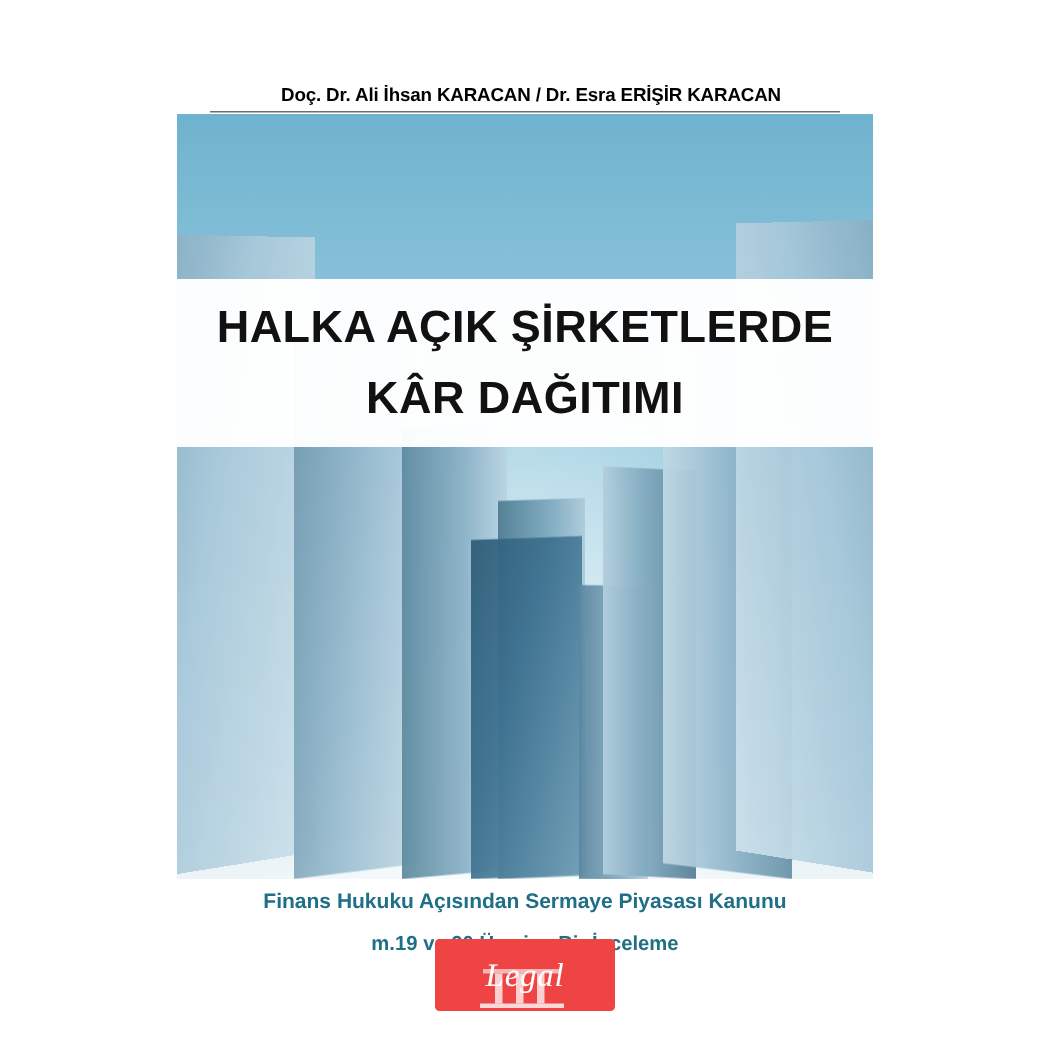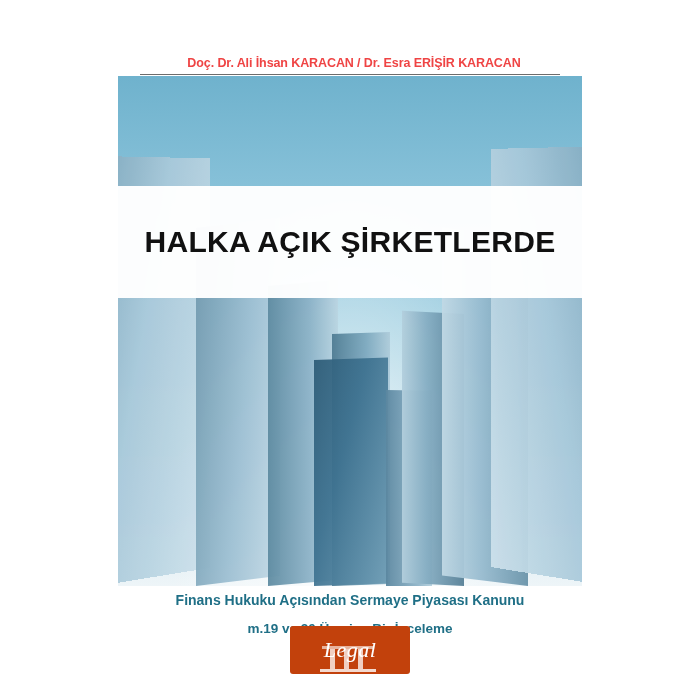--- a/index.html
+++ b/index.html
@@ -49,21 +49,21 @@
     width: 100%;
     height: 24px;
     background: #ffffff;
     display: flex;
     align-items: center;
     justify-content: center;
   }
   .author-line span {
     font-size: 12.5px;
     font-weight: bold;
-    color: #ef4444;
+    color: #000000;
     letter-spacing: -0.1px;
     white-space: nowrap;
     transform: translateX(4px);
   }
   .author-rule {
     position: absolute;
     left: 22px;
     top: 46px;
     width: 420px;
     height: 1px;
@@ -214,21 +214,21 @@
   }
 
   
   .logo {
     position: absolute;
     left: 50%;
     transform: translateX(-50%);
     bottom: 4px;
     width: 120px;
     height: 48px;
-    background: #c2410c;
+    background: #ef4444;
     border-radius: 3px;
     display: flex;
     align-items: center;
     justify-content: flex-start;
   }
   .logo-inner {
     position: relative;
     width: 100%;
     height: 100%;
     display: flex;
@@ -294,20 +294,21 @@
       <div class="bld glass b3"></div>
       <div class="bld glass b4"></div>
       <div class="bld glass b-mid"></div>
       <div class="bld glass b8"></div>
       <div class="bld glass b5"></div>
       <div class="bld glass b6"></div>
       <div class="bld glass b7"></div>
 
       <div class="title-panel">
         <div class="title-line">HALKA AÇIK ŞİRKETLERDE</div>
+        <div class="title-line">KÂR DAĞITIMI</div>
       </div>
     </div>
 
     <div class="subtitle-band">
       <div class="subtitle-1">Finans Hukuku Açısından Sermaye Piyasası Kanunu</div>
       <div class="subtitle-2">m.19 ve 20 Üzerine Bir  İnceleme</div>
     </div>
 
     <div class="logo">
       <div class="logo-inner">

